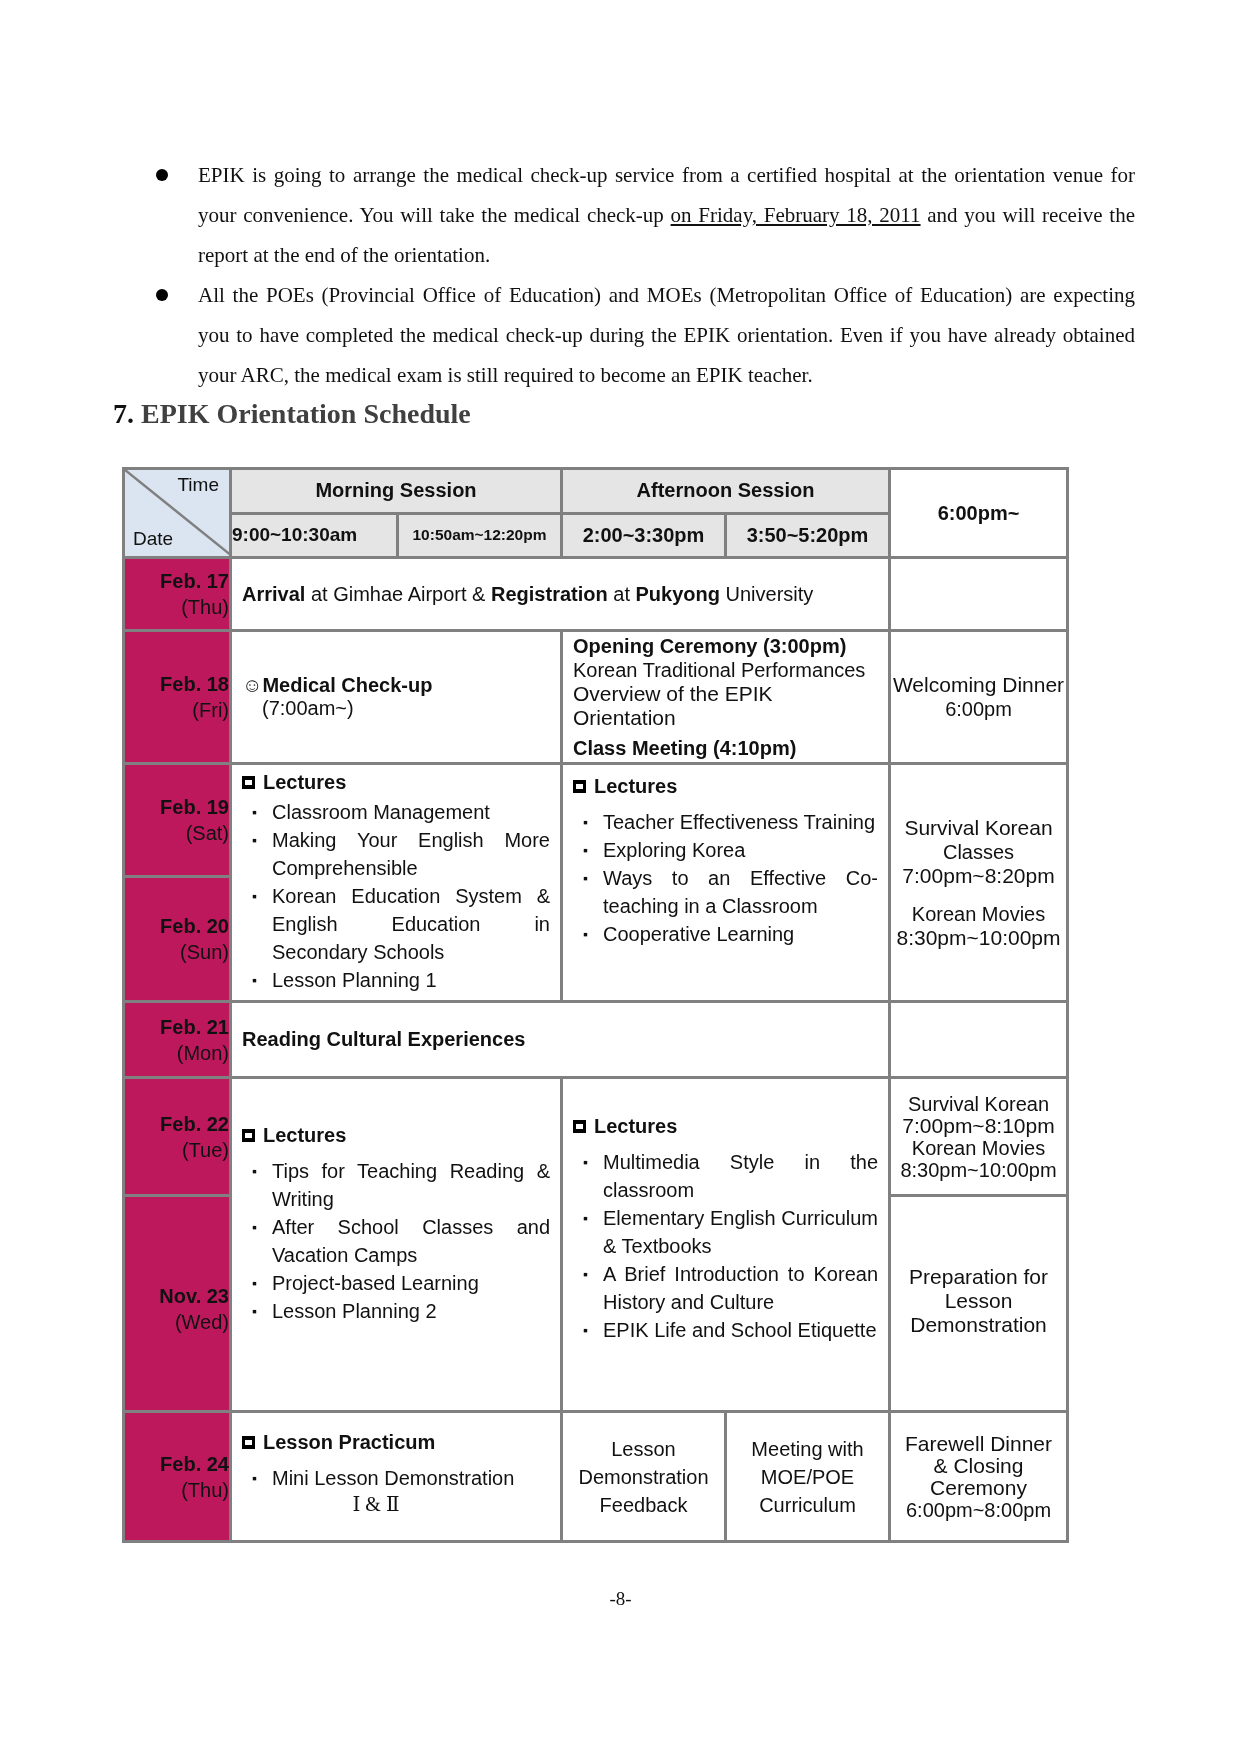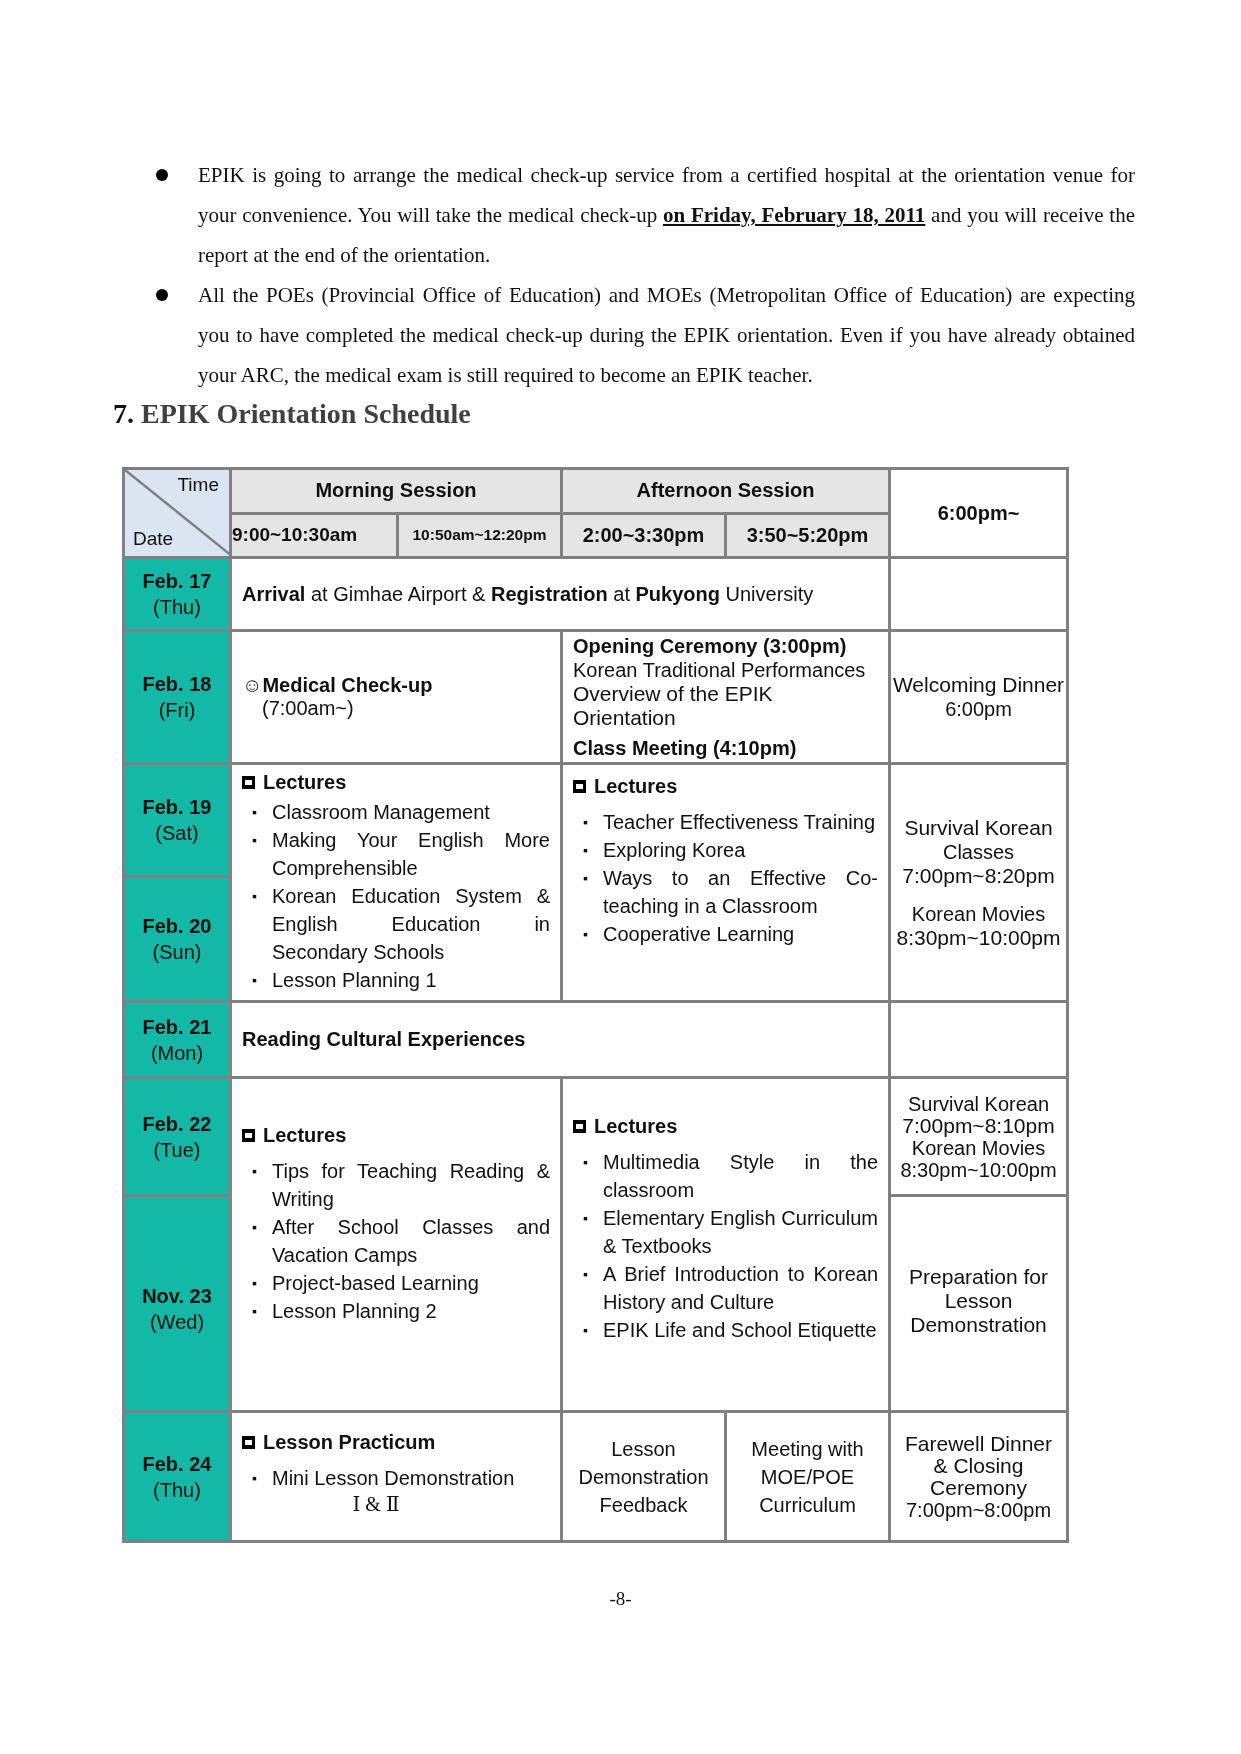--- a/index.html
+++ b/index.html
@@ -3,29 +3,29 @@
 <meta charset="utf-8">
 <style>
   html, body { margin: 0; padding: 0; background: #ffffff; }
   body { width: 1241px; height: 1754px; position: relative; overflow: hidden; color: #111; }
   .serif { font-family: "Liberation Serif", "DejaVu Serif", serif; }
   .sans { font-family: "Liberation Sans", "DejaVu Sans", sans-serif; }
 
   .bullets { position: absolute; left: 150px; top: 155px; width: 985px; font-size: 21px; line-height: 40px; }
   .bullet { position: relative; padding-left: 48px; text-align: justify; }
   .bullet .dot { position: absolute; left: 6px; top: 14px; width: 12px; height: 12px; border-radius: 50%; background: #000; }
-  .bullet u b { font-weight: bold; }
+  .bullet u b { font-weight: normal; }
 
   .section-title { position: absolute; left: 113px; top: 398px; font-size: 28px; font-weight: bold; color: #404040; }
   .section-title .num { color: #111; }
 
   table.sched { position: absolute; left: 122px; top: 467px; width: 944px; border-collapse: collapse; table-layout: fixed; font-size: 20px; }
   table.sched td { border: 3px solid #808080; vertical-align: middle; padding: 0; }
   table.sched td.thin-top { border-top: 1.5px solid #222; }
-  .c-date { background: #14b8a6; text-align: center; line-height: 26px; }
+  .c-date { background: #be185d; text-align: right; line-height: 26px; }
   .c-date b { font-weight: bold; }
   .c-head { background: #e5e5e5; text-align: center; font-weight: bold; }
   .c-eve { text-align: center; }
   .diag { position: relative; height: 86px; background: #dbe5f1; }
   .diag svg { position: absolute; left: 0; top: 0; }
   .diag .time { position: absolute; right: 10px; top: 4px; font-size: 19px; }
   .diag .date { position: absolute; left: 8px; bottom: 6px; font-size: 19px; }
   .cell-pad { padding: 6px 10px !important; }
   .lec-head { font-weight: bold; display: flex; align-items: center; gap: 8px; }
   .box-icon { display: inline-block; width: 13px; height: 13px; background: #000; position: relative; }
@@ -224,19 +224,19 @@
     </td>
     <td class="c-eve" style="line-height:28px">
       <div>Meeting with</div>
       <div>MOE/POE</div>
       <div>Curriculum</div>
     </td>
     <td class="c-eve" style="line-height:22px">
       <div class="small">Farewell Dinner</div>
       <div class="small">&amp; Closing</div>
       <div class="small">Ceremony</div>
-      <div>7:00pm~8:00pm</div>
+      <div>6:00pm~8:00pm</div>
     </td>
   </tr>
 </tbody>
   </table>
 
 <div class="page-num serif">-8-</div>
 
 </body></html>

